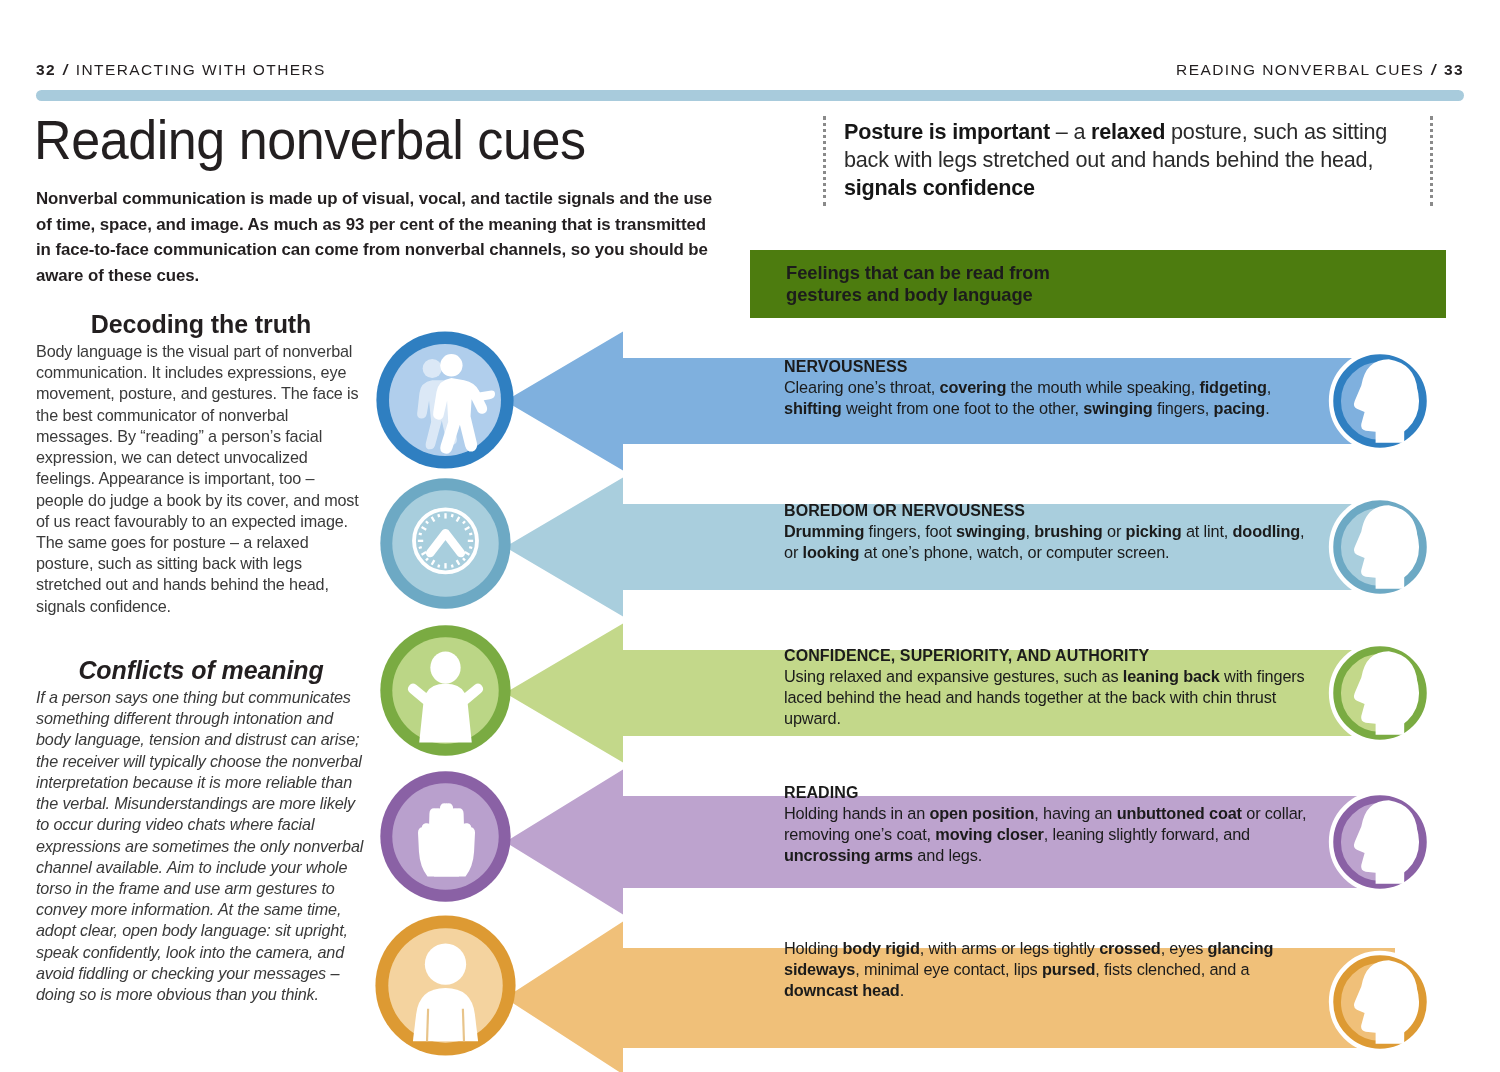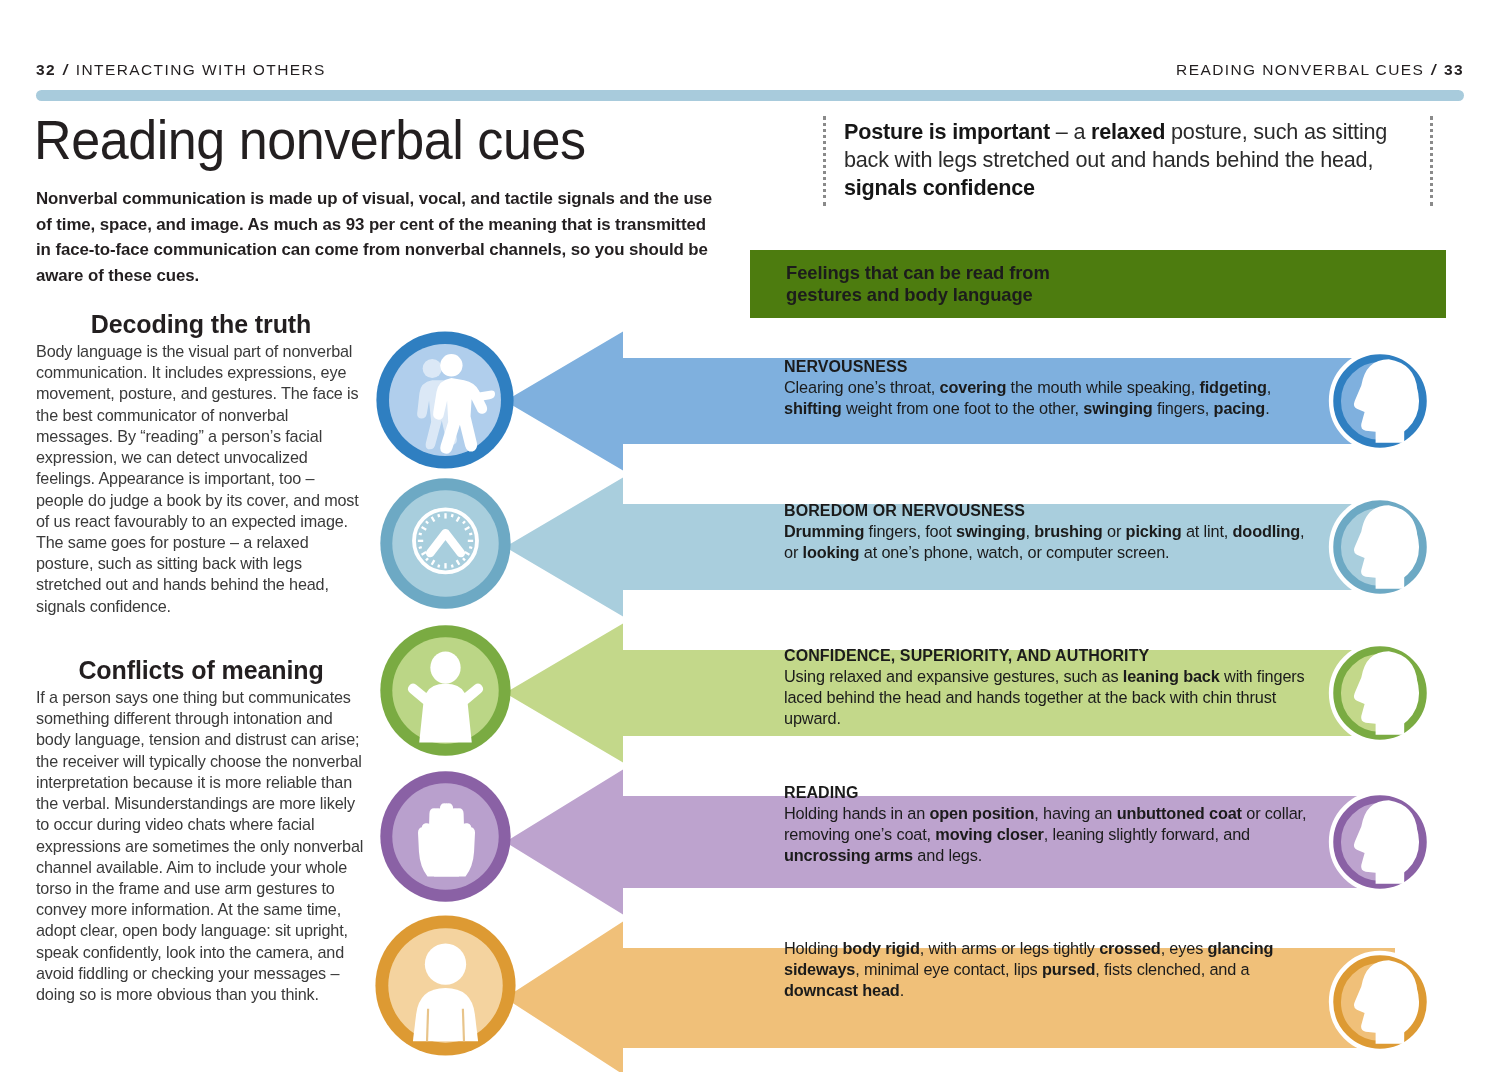--- a/index.html
+++ b/index.html
@@ -46,21 +46,21 @@
   .colblock { position: absolute; left: 36px; width: 330px; }
   .colblock h3 {
     font-size: 25px; font-weight: bold; color: #231f20;
     margin-bottom: 2px; letter-spacing: -0.1px; text-align: center;
   }
   .colblock p {
     font-size: 16.2px; line-height: 1.31; color: #3a3a3a;
     letter-spacing: -0.15px;
   }
   #block-decoding { top: 282px; }
-  #block-conflicts { top: 628px; }
+  #block-conflicts { top: 628px; font-style: italic; }
 
   
   .pullquote {
     position: absolute; left: 823px; top: 88px; width: 610px;
     padding: 2px 18px 4px 18px;
     border-left: 3px dotted #8a8a8a;
     border-right: 3px dotted #8a8a8a;
     font-size: 21.6px; line-height: 1.30; color: #2b2b2b;
     letter-spacing: -0.2px;
   }

